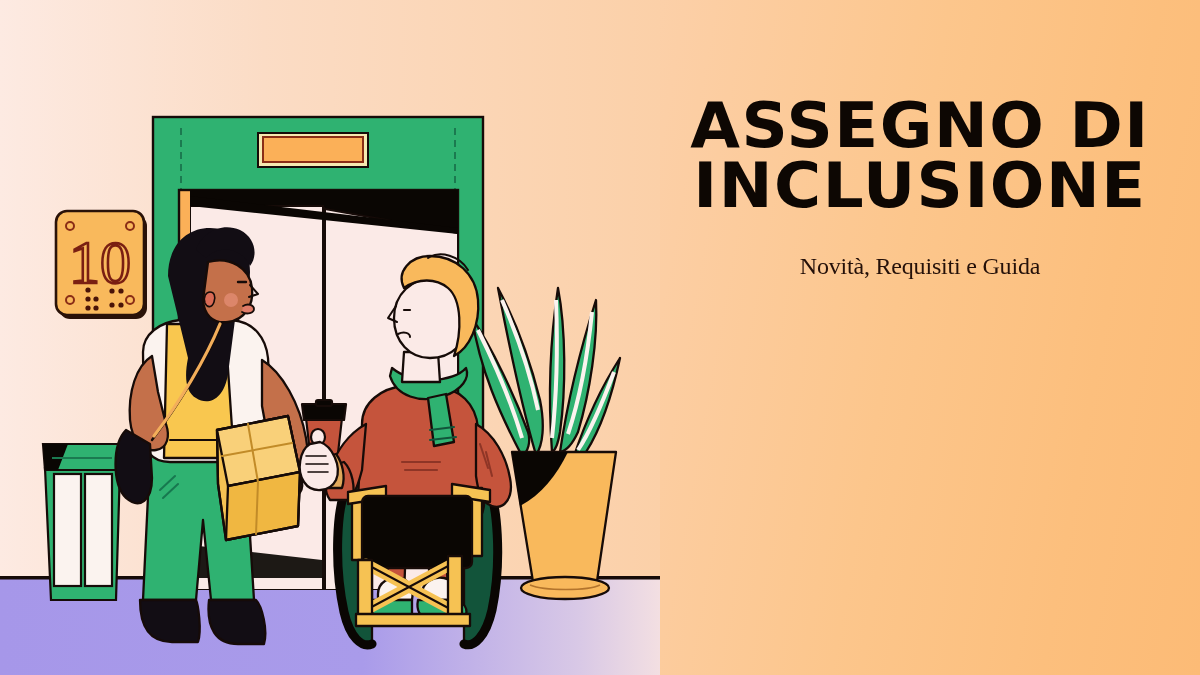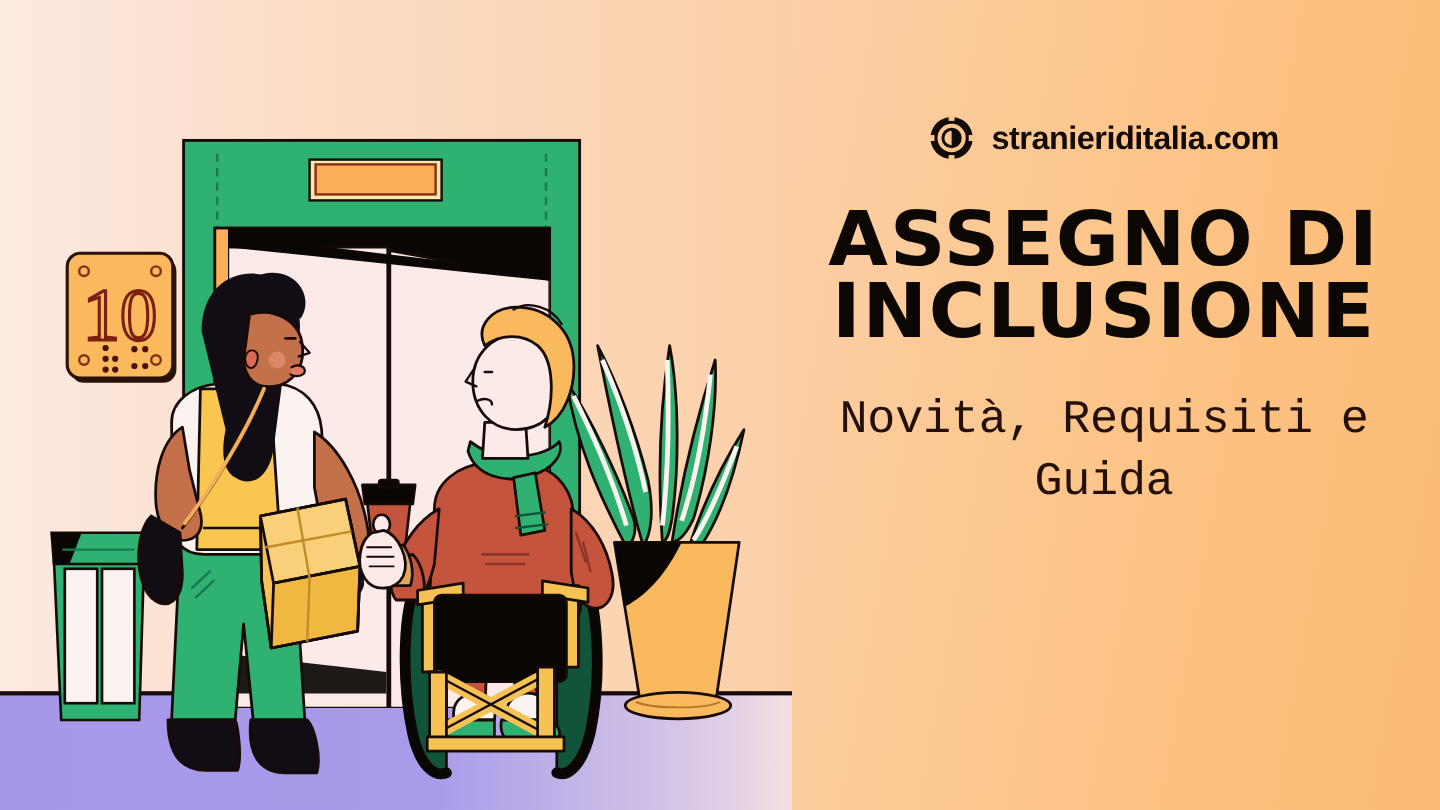--- a/index.html
+++ b/index.html
@@ -68,22 +68,22 @@
     font-weight: bold;
     font-size: 63px;
     line-height: 0.96;
     letter-spacing: 1.5px;
     color: #0d0703;
     margin: 0 0 34px 0;
     transform: scaleX(1.02);
   }
   .headline .l2 { display:block; }
   .subhead {
-    font-family: Liberation Mono, monospace;
-    font-size: 39px;
+    font-family: Liberation Serif, serif;
+    font-size: 24px;
     line-height: 1.33;
     color: #241009;
     letter-spacing: -0.2px;
   }
   .subhead .l2 { display:block; }
 </style>
 </head>
 <body>
 
 <div id="poster">
@@ -309,33 +309,20 @@
 
         <path d="M358 560 L372 560 L372 624 L358 624 Z" fill="#f6c253"></path>
         <path d="M448 556 L462 556 L462 622 L448 622 Z" fill="#f6c253"></path>
         <path d="M356 614 L470 614 L470 626 L356 626 Z" fill="#f6c253"></path>
       </g>
     </svg>
   </div>
 
   <div class="text-panel">
 
-    <div class="brand-row">
-      <svg class="brand-logo" viewBox="0 0 40 40" xmlns="http://www.w3.org/2000/svg">
-        <path d="M20 1.5 A18.5 18.5 0 1 1 19.99 1.5 Z" fill="#120a06"></path>
-        <circle cx="20" cy="20" r="12.4" fill="#fcc68c"></circle>
-        <circle cx="20" cy="20" r="7.6" fill="none" stroke="#120a06" stroke-width="2.6"></circle>
-        <path d="M20 12.4 A7.6 7.6 0 0 1 20 27.6 Z" fill="#120a06"></path>
-        <rect x="17.4" y="0" width="5.2" height="5" fill="#fcc68c"></rect>
-        <rect x="17.4" y="35" width="5.2" height="5" fill="#fcc68c"></rect>
-        <rect x="0" y="17.4" width="5" height="5.2" fill="#fcc68c"></rect>
-        <rect x="35" y="17.4" width="5" height="5.2" fill="#fcc68c"></rect>
-      </svg>
-      <span class="brand-name">stranieriditalia.com</span>
-    </div>
 
     <h1 class="headline">
       <span class="l1">ASSEGNO DI</span>
       <span class="l2">INCLUSIONE</span>
     </h1>
 
     <div class="subhead">
       <span class="l1">Novità, Requisiti e Guida</span>
     </div>
 

